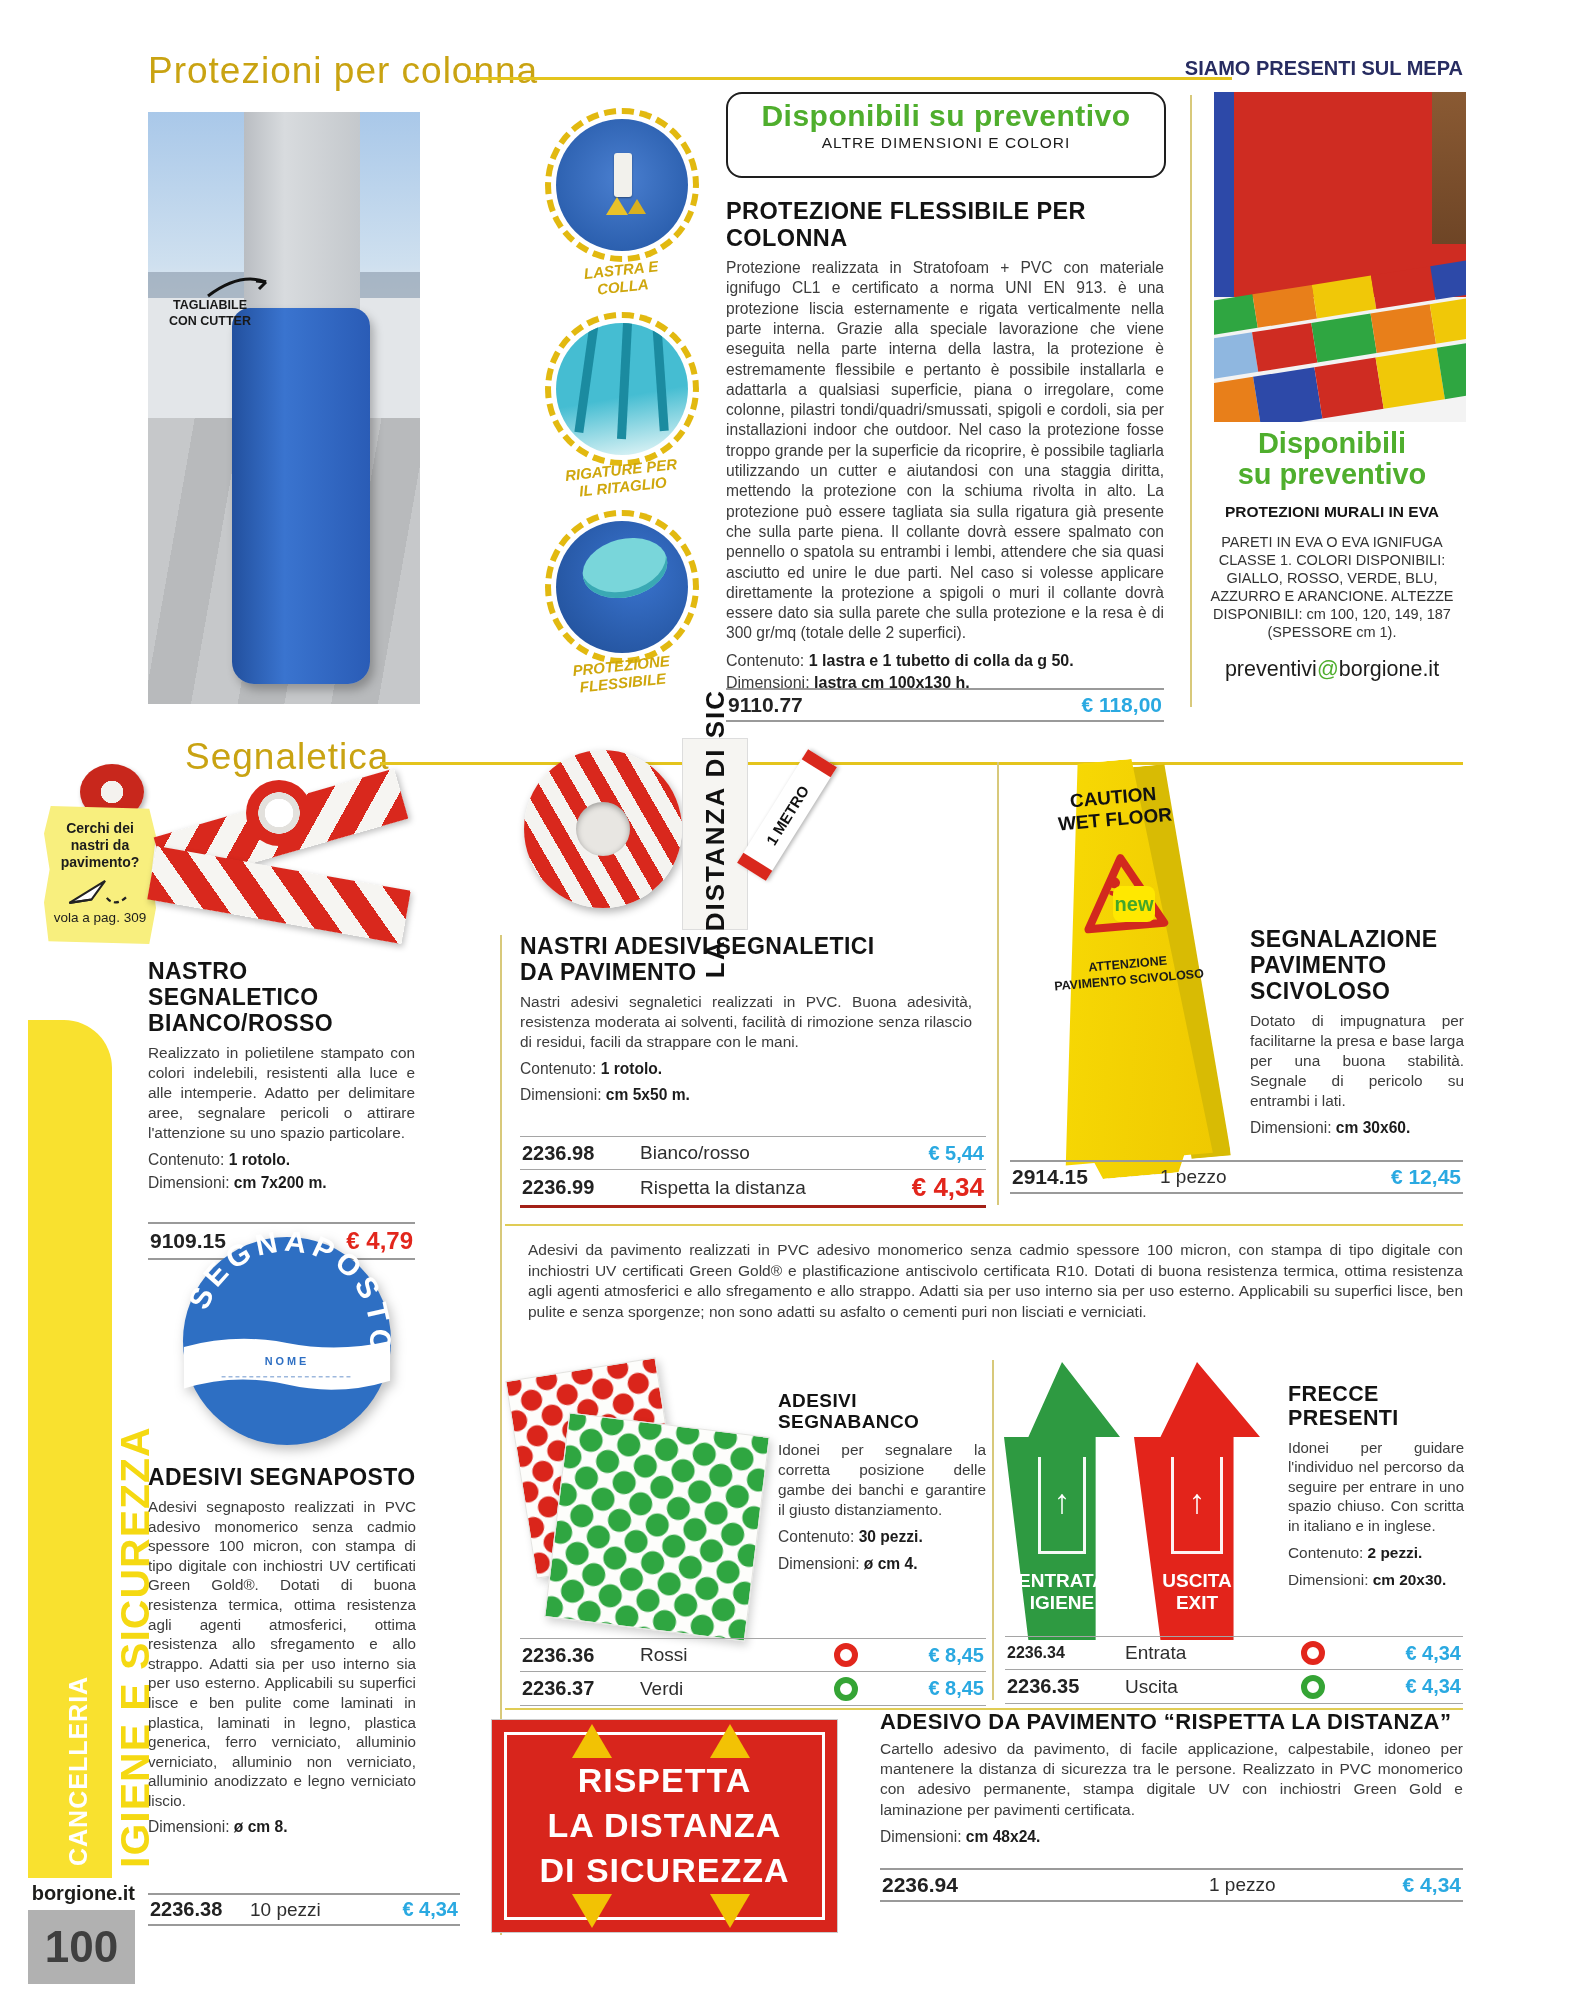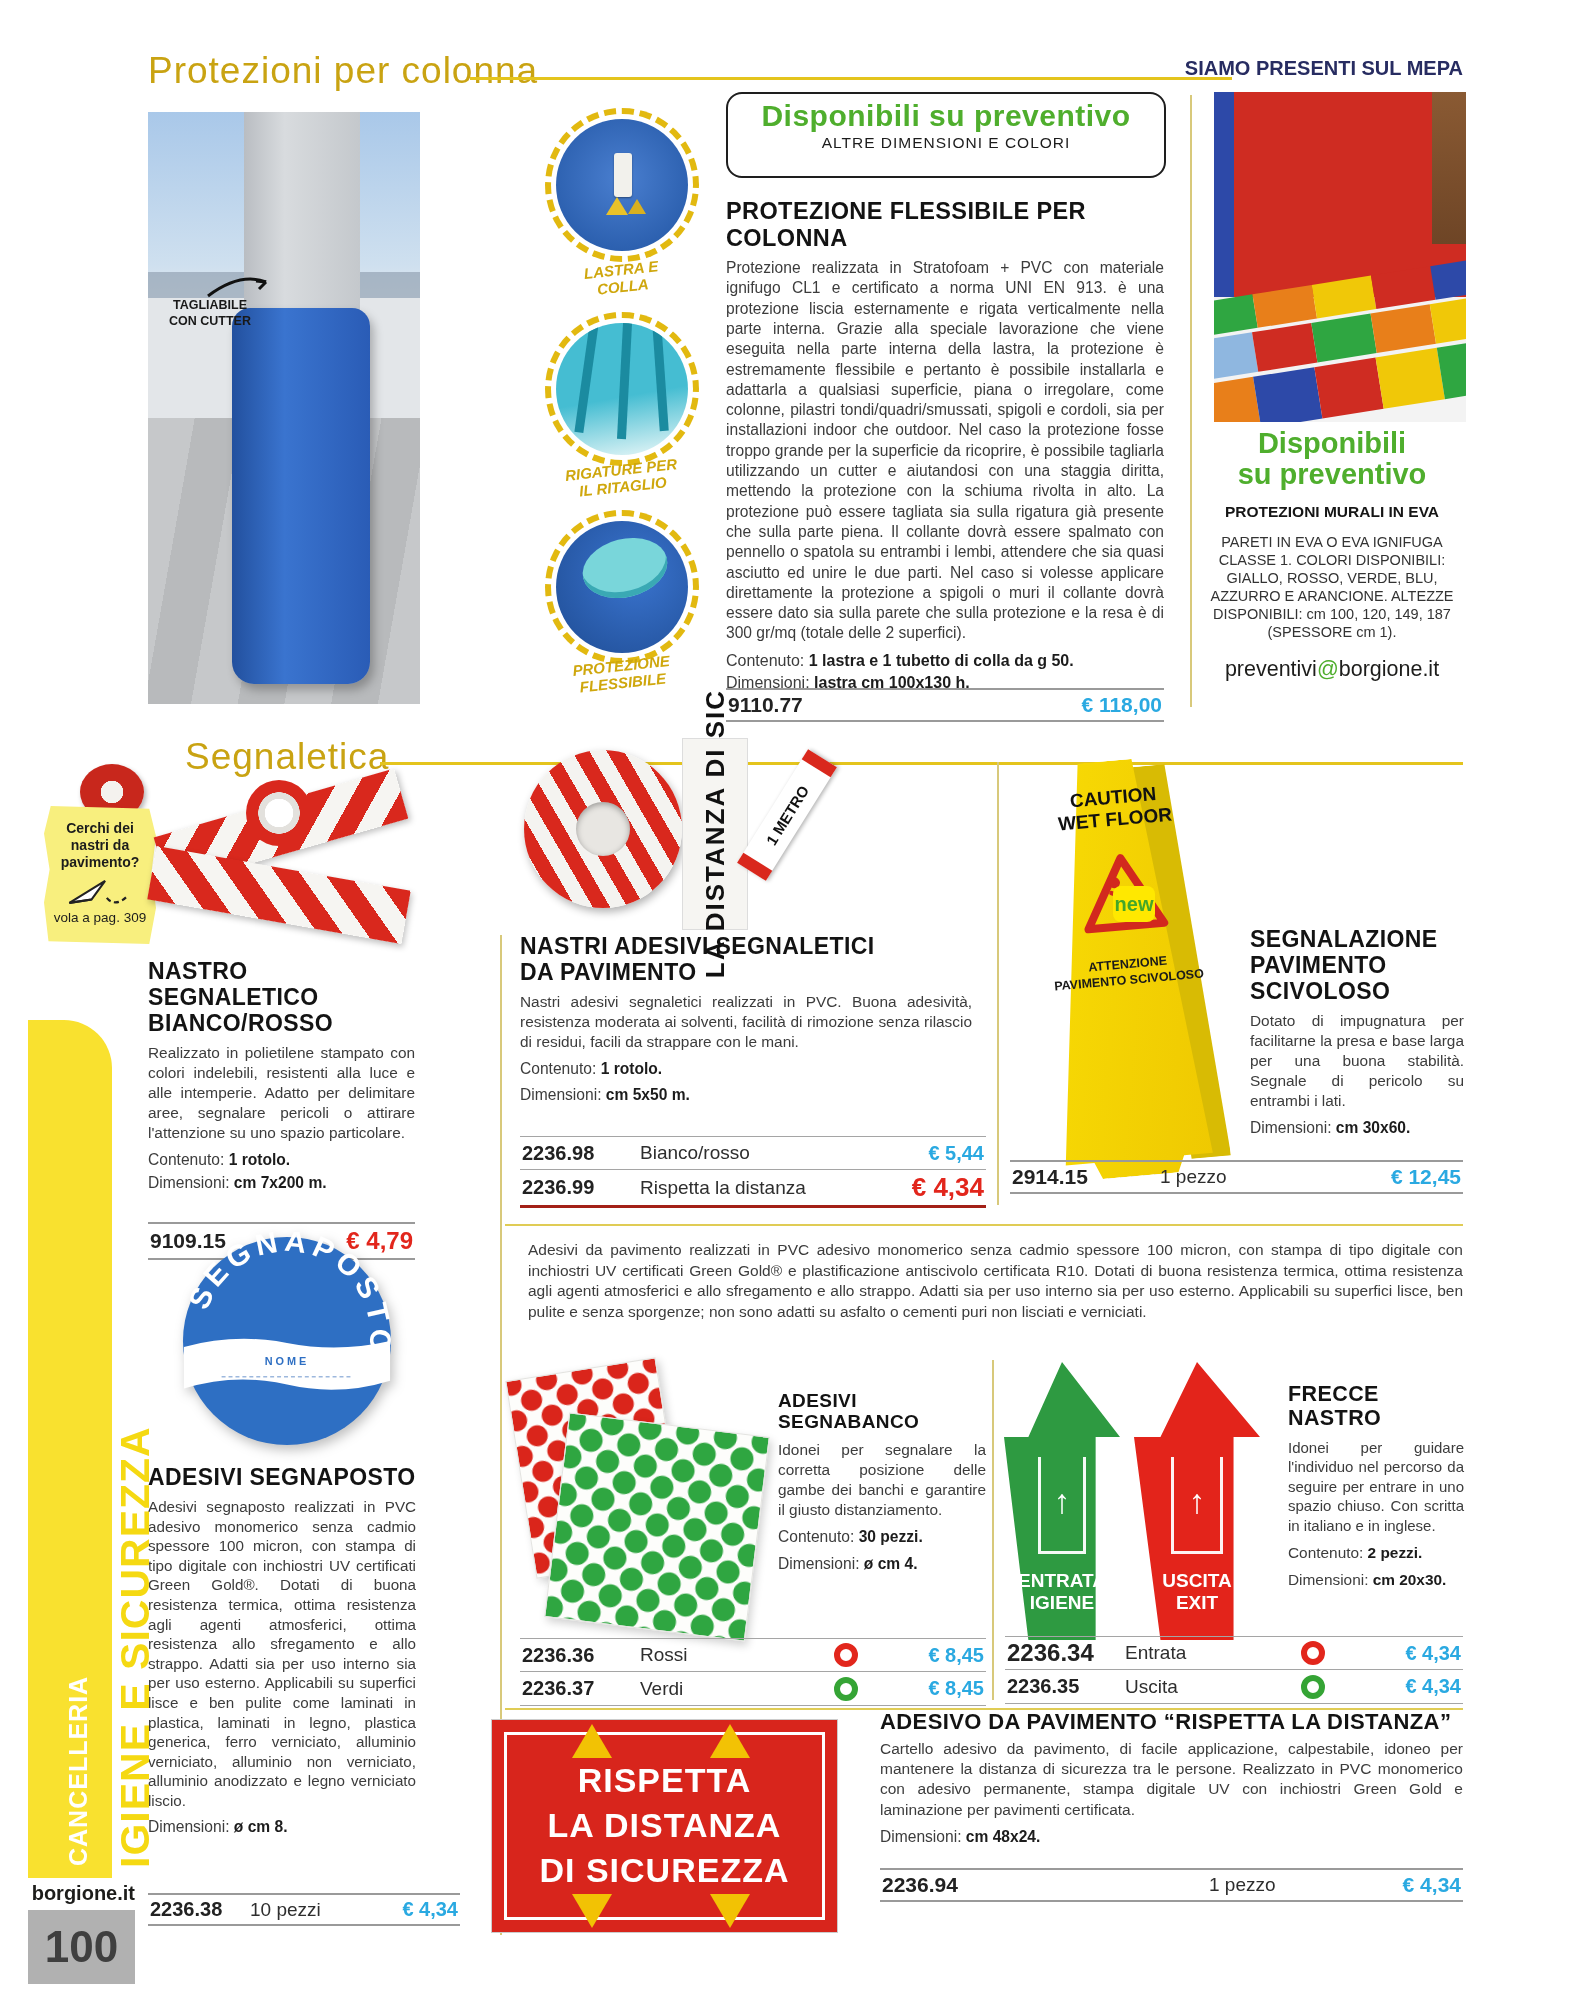--- a/index.html
+++ b/index.html
@@ -321,28 +321,28 @@
   </div>
   <div class="arrow" style="left:1134px;top:1362px;width:126px;height:278px;background:#e3241b;filter:drop-shadow(2px 3px 4px rgba(0,0,0,.3));">
     <div class="aframe"></div>
     <div class="aglyph" style="top:44%;">↑</div>
     <div class="atxt" style="bottom:26px;">
       <span>USCITA</span><br>
       <span>EXIT</span>
     </div>
   </div>
   <div class="abs" style="left:1288px;top:1382px;width:176px;">
-    <h2 class="h1" style="font-size:21.5px;">FRECCE NASTRO</h2>
+    <h2 class="h1" style="font-size:21.5px;">FRECCE PRESENTI</h2>
     <p class="desc" style="font-size:15px;line-height:19.6px;">Idonei per guidare l'individuo nel percorso da seguire per entrare in uno spazio chiuso. Con scritta in italiano e in inglese.</p>
     <p class="meta" style="font-size:15.4px;margin-bottom:9px;"><span>Contenuto:</span> <b>2 pezzi.</b></p>
     <p class="meta" style="font-size:15.4px;"><span>Dimensioni:</span> <b>cm 20x30.</b></p>
   </div>
   <div class="abs" style="left:1005px;top:1636px;width:458px;">
     <div class="trow first">
-      <span class="code" style="font-size:24px;">2236.34</span>
+      <span class="code" style="font-size:16px;">2236.34</span>
       <span class="lbl">Entrata</span>
       <span class="ring r" style="margin-right:80px;"></span>
       <span class="pblue" style="font-size:20px;margin-left:0;">€ 4,34</span>
     </div>
     <div class="trow">
       <span class="code" style="font-size:20px;">2236.35</span>
       <span class="lbl">Uscita</span>
       <span class="ring g" style="margin-right:80px;"></span>
       <span class="pblue" style="font-size:20px;margin-left:0;">€ 4,34</span>
     </div>

